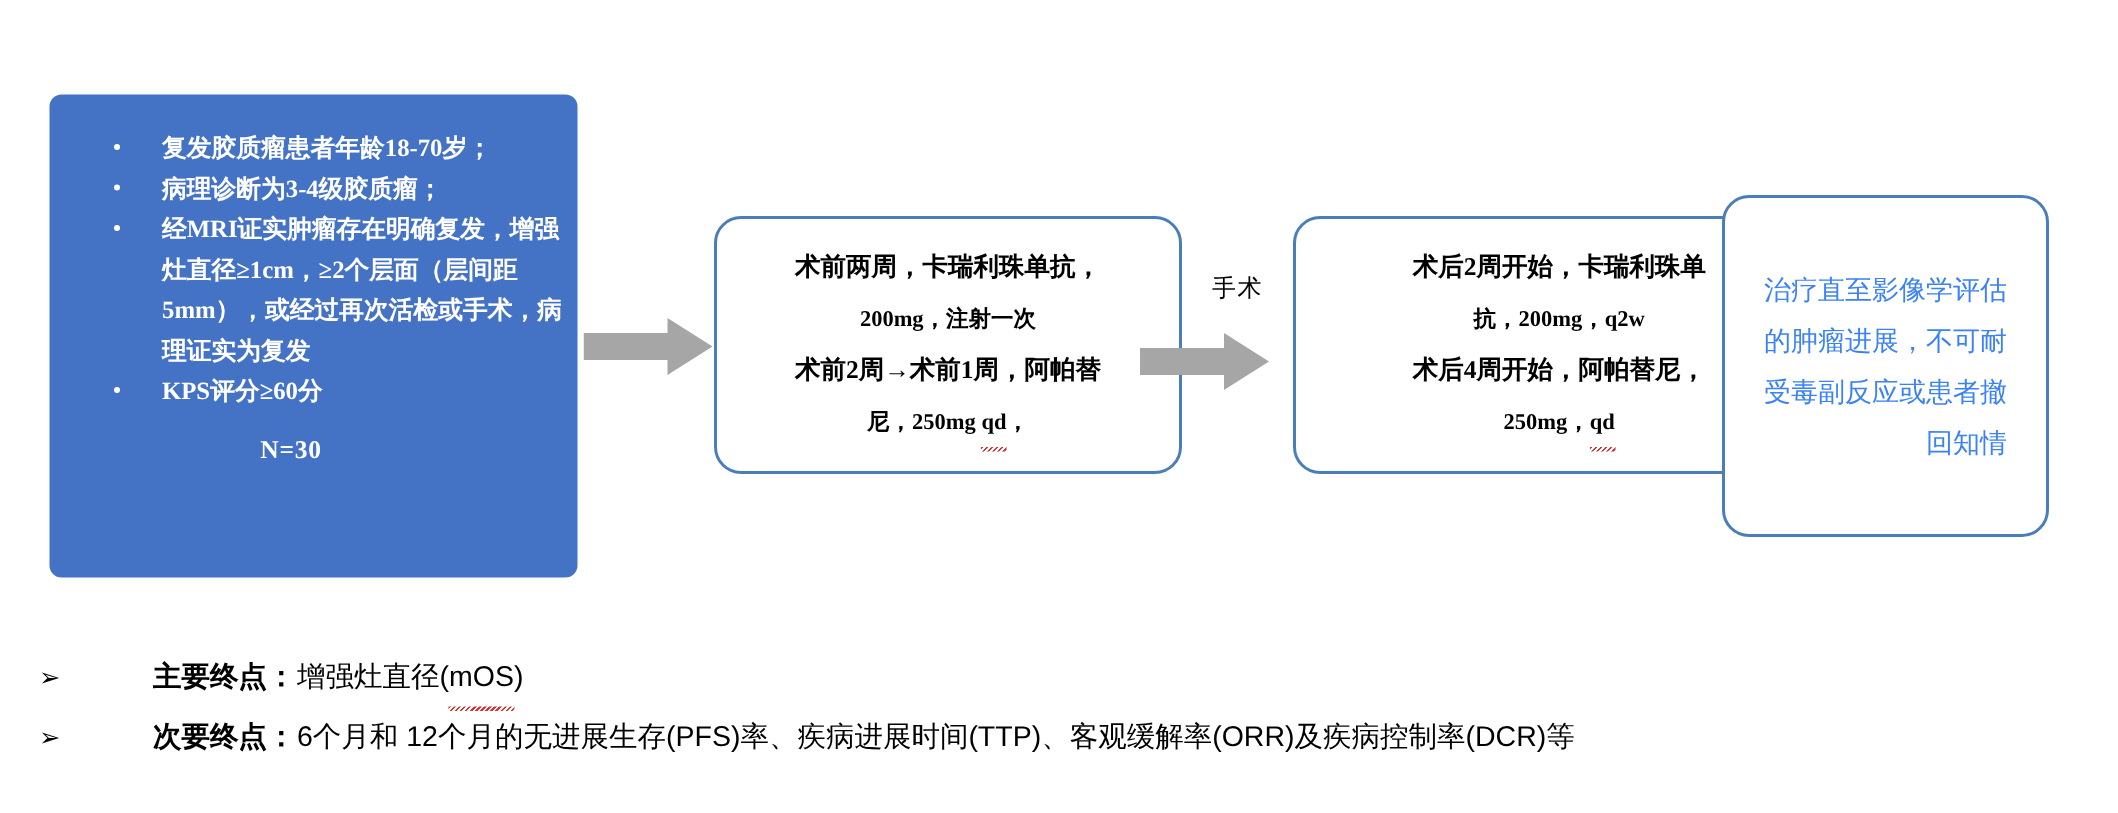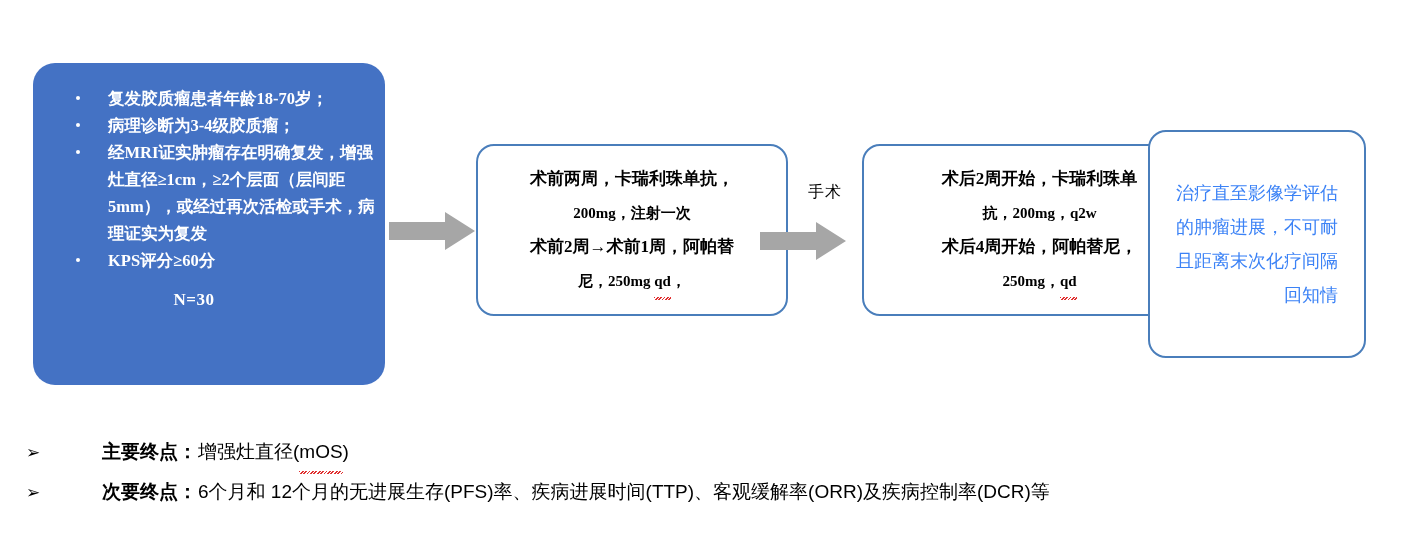--- a/index.html
+++ b/index.html
@@ -21,21 +21,21 @@
   }
 
   
   .box-eligibility {
     position: absolute;
     left: 33px;
     top: 63px;
     width: 352px;
     height: 322px;
     background: #4472C4;
-    border-radius: 22px;
+    border-radius: 8px;
     box-sizing: border-box;
     padding: 22px 0 0 0;
   }
   .crit-list {
     list-style: none;
     margin: 0;
     padding: 0;
   }
   .crit-item {
     position: relative;
@@ -241,21 +241,21 @@
       <span class="sm">抗，200mg，q2w</span><br>
       <span>术后4周开始，阿帕替尼，</span><br>
       <span class="sm"><span>250mg，</span><span class="squiggle">qd</span></span>
     </div>
   </div>
 
   <div class="box-outline box-followup">
     <div class="followup-text">
       <span>治疗直至影像学评估</span><br>
       <span>的肿瘤进展，不可耐</span><br>
-      <span>且距离末次化疗间隔</span><br>
+      <span>受毒副反应或患者撤</span><br>
       <span>回知情</span>
     </div>
   </div>
 
   <div class="endpoints">
 
     <div class="endpoint-row">
       <span class="endpoint-marker">➢</span>
       <span class="endpoint-label">主要终点：</span>
       <span class="endpoint-value"><span>增强灶直径(</span><span class="squiggle">mOS</span><span>)</span></span>

